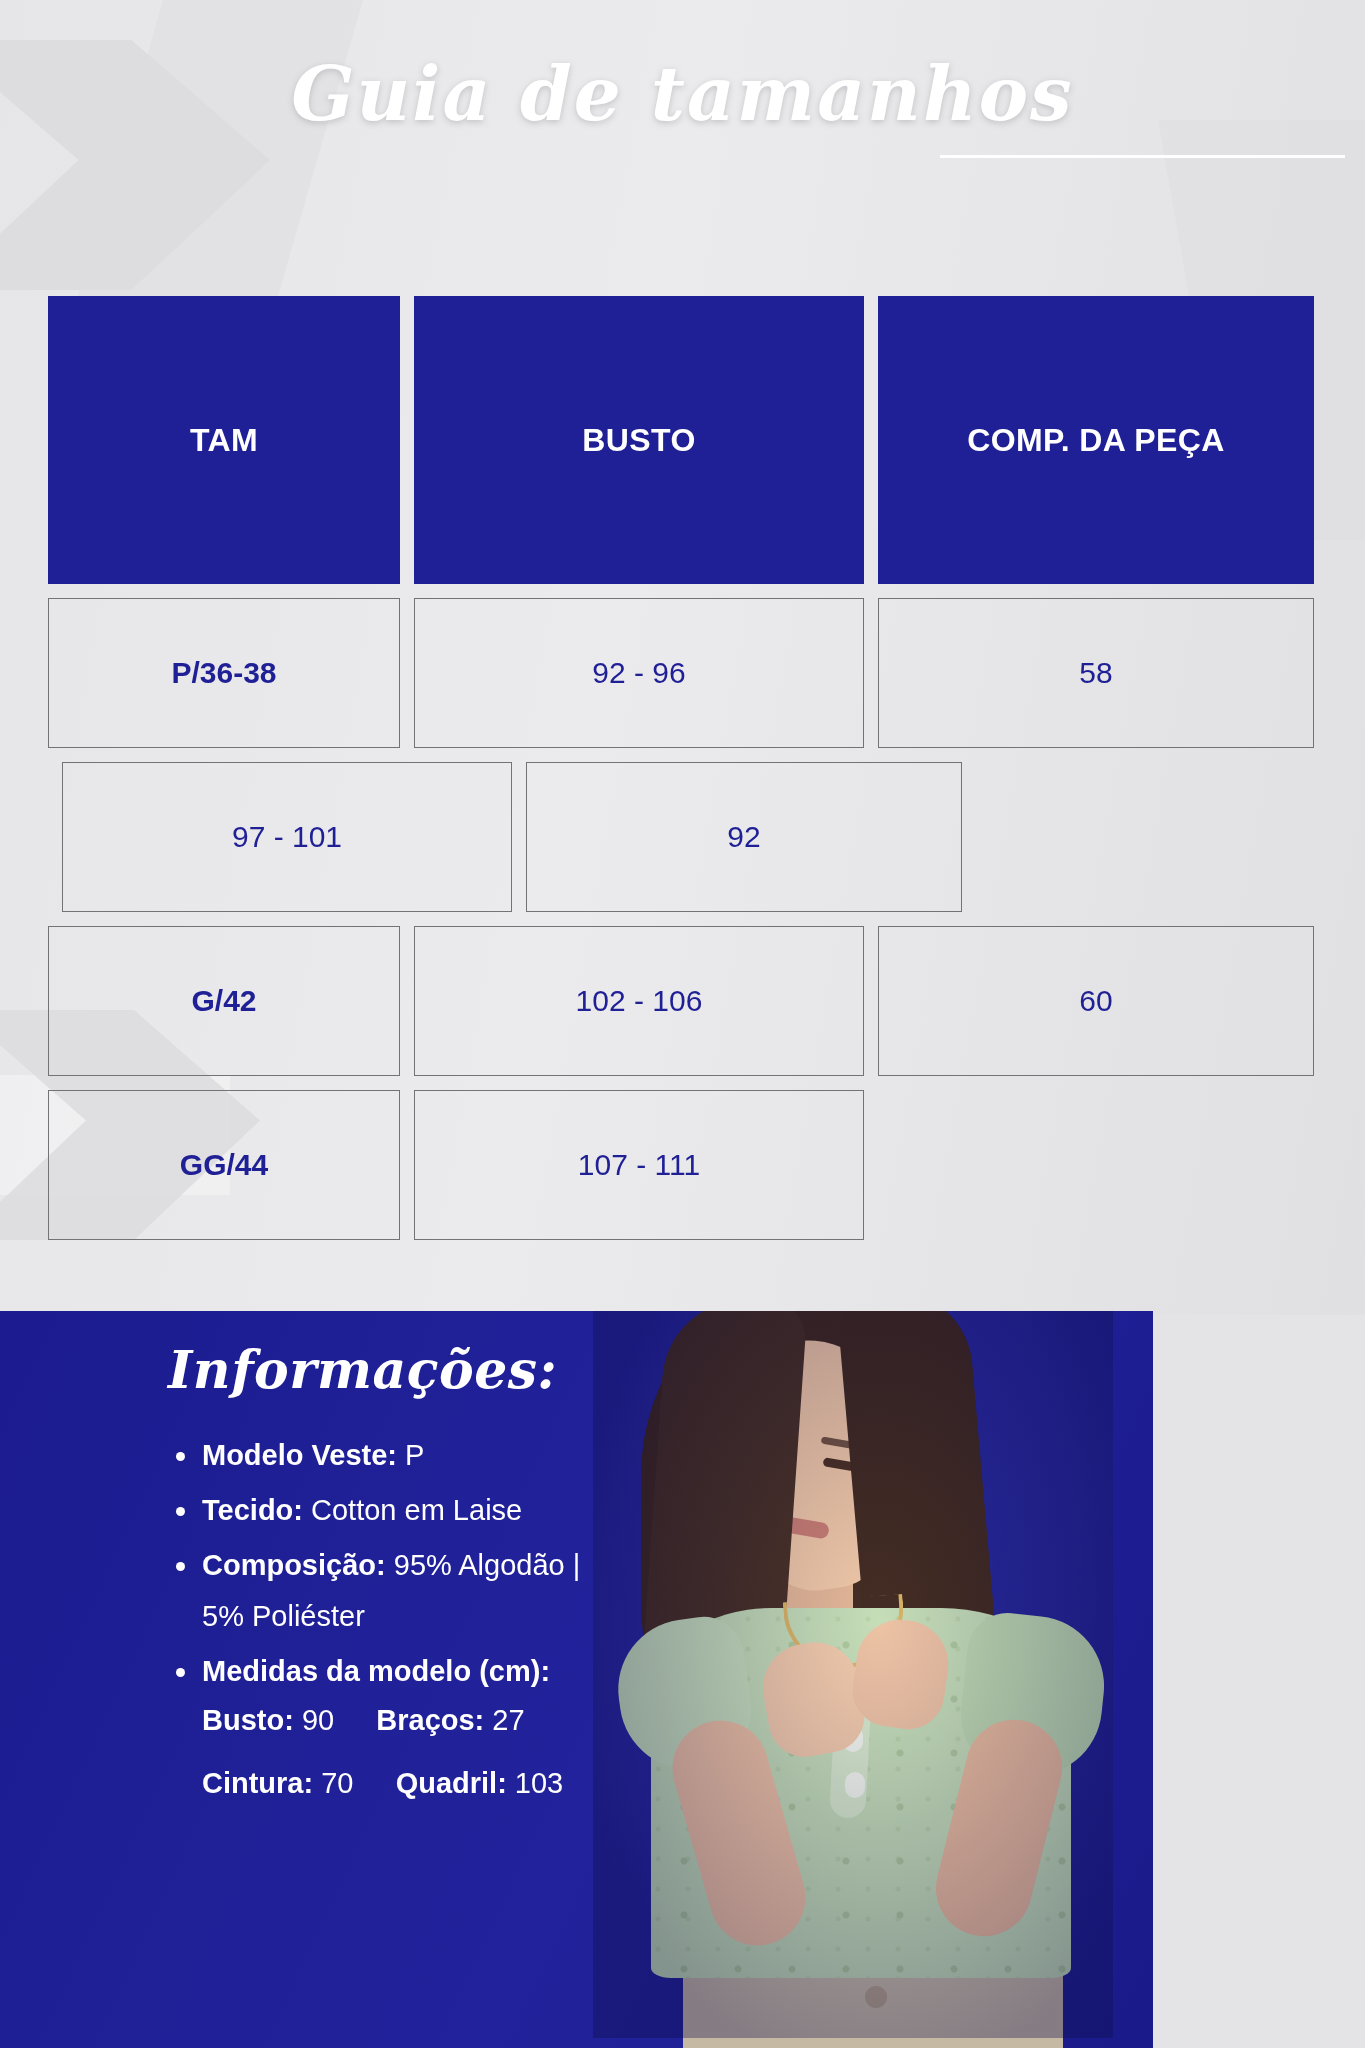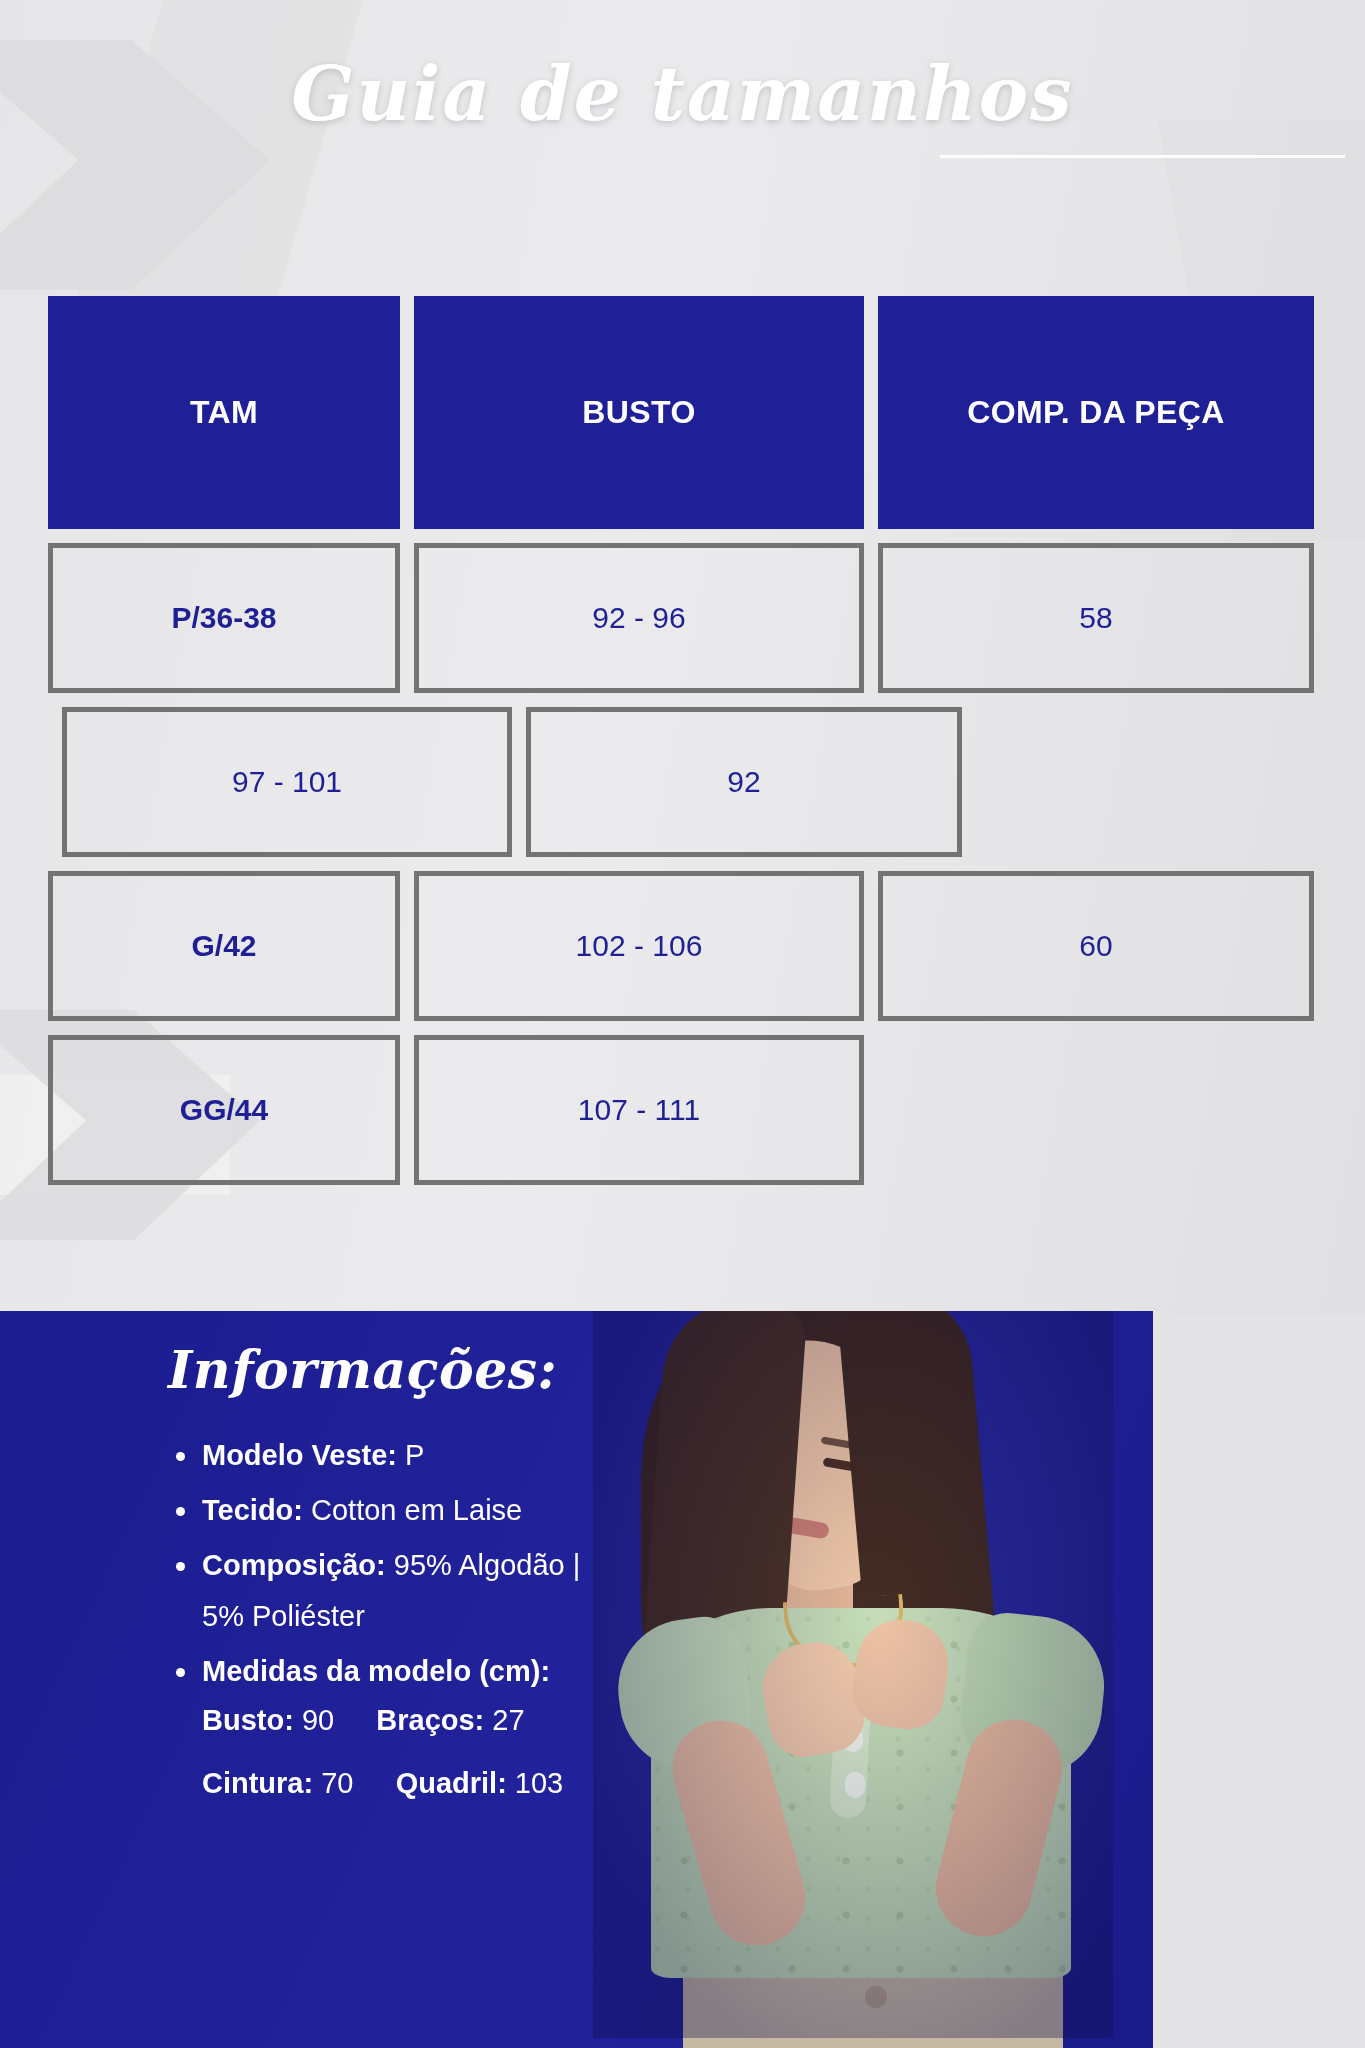--- a/index.html
+++ b/index.html
@@ -110,30 +110,30 @@
     display: flex;
     align-items: center;
     justify-content: center;
     text-align: center;
   }
   .c-tam   { width: 352px; }
   .c-busto { width: 450px; margin-left: 14px; }
   .c-comp  { width: 436px; margin-left: 14px; }
 
   .head .cell {
-    height: 233px;
+    height: 288px;
     background: #1f1f96;
     color: #ffffff;
     font-size: 32px;
     font-weight: 700;
     letter-spacing: .4px;
   }
   .body .cell {
     height: 150px;
-    border: 5px solid #737373;
+    border: 1px solid #737373;
     color: #1f1f96;
     background: transparent;
     font-size: 30px;
   }
   .body .c-tam { font-weight: 700; font-size: 30px; }
   .body .c-busto, .body .c-comp { font-weight: 400; }
 
   
   .panel {
     position: absolute;

